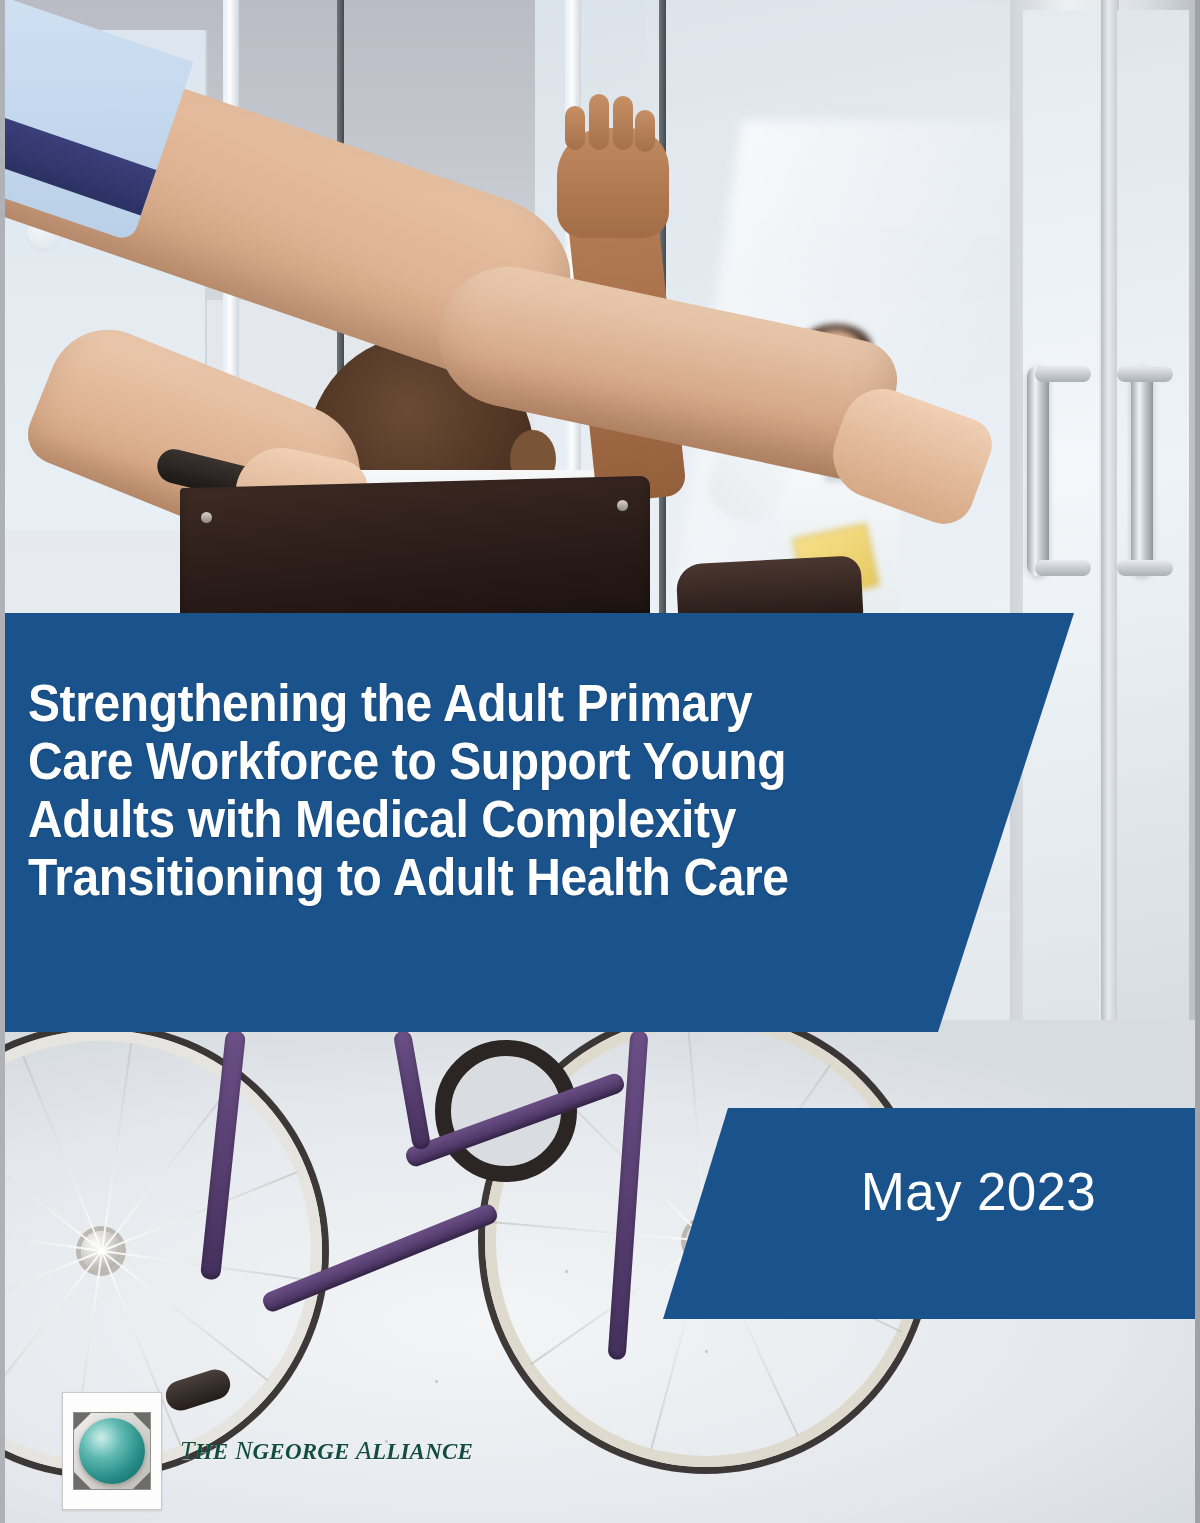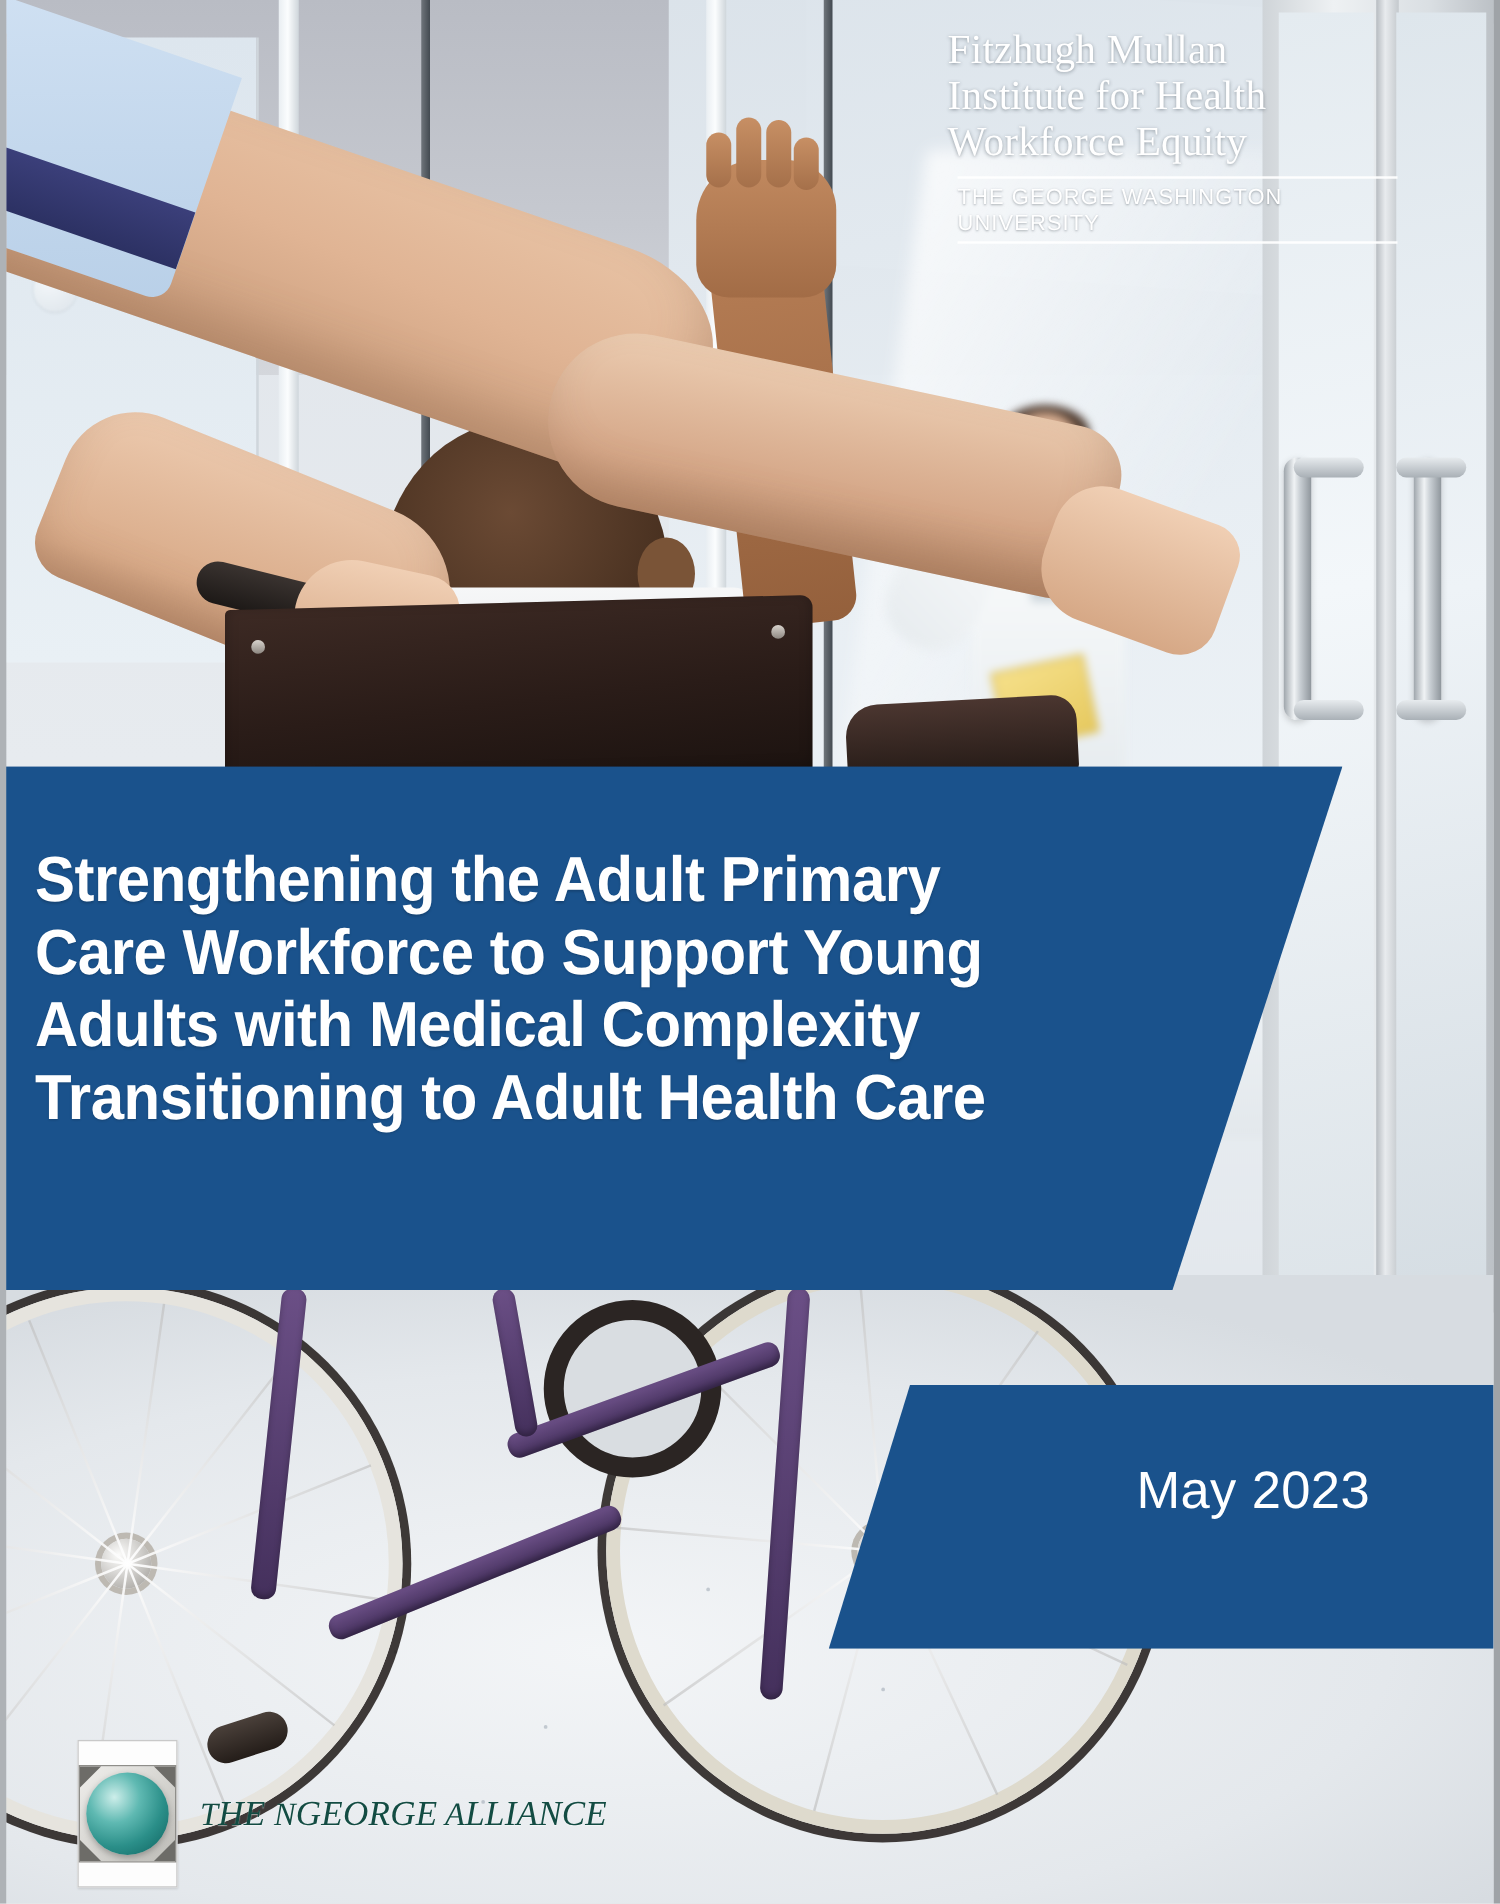--- a/index.html
+++ b/index.html
@@ -354,21 +354,21 @@
   
   .date-banner{
     position:absolute;left:655px;top:1108px;width:540px;height:212px;
     background:#1a528c;
     clip-path:polygon(73px 0, 540px 0, 540px 211px, 8px 211px);
     z-index:30;
   }
   .date-text{
     position:absolute;right:99px;top:55px;
     color:#ffffff;
-    font-size:42px;
+    font-size:53px;
     line-height:58px;
     font-weight:normal;
     letter-spacing:.3px;
   }
 
   
   .naaah-logo{
     position:absolute;left:62px;top:1392px;width:420px;height:118px;
     display:flex;align-items:center;gap:18px;
     z-index:40;
@@ -406,21 +406,21 @@
     color:#134c43;
     line-height:31px;
     text-shadow:0 1px 1px rgba(255,255,255,.6);
   }
   .naaah-line{
     font-size:26px;
     font-style:italic;
     letter-spacing:.2px;
     white-space:nowrap;
   }
-  .naaah-line .sc{font-size:28px;}
+  .naaah-line .sc{font-size:23px;font-weight:bold;}
 
   .gt-logo{
     position:absolute;right:58px;top:1382px;width:230px;height:126px;
     z-index:40;
   }
   .gt-wordmark{
     position:absolute;left:0;bottom:2px;
     font-size:42px;font-weight:bold;letter-spacing:-1.2px;
     transform:scaleX(.92);transform-origin:left bottom;
     white-space:nowrap;
@@ -542,30 +542,20 @@
     <div class="castor" style="left:430px;top:1040px;width:110px;height:110px;"></div>
 
     <div class="frame-bar" style="left:208px;top:1030px;width:20px;height:250px;transform:rotate(6deg);"></div>
     <div class="frame-bar" style="left:250px;top:1248px;width:250px;height:20px;transform:rotate(-22deg);"></div>
     <div class="frame-bar" style="left:395px;top:1110px;width:230px;height:20px;transform:rotate(-20deg);"></div>
     <div class="frame-bar" style="left:398px;top:1030px;width:18px;height:120px;transform:rotate(-10deg);"></div>
     <div class="frame-bar" style="left:614px;top:1030px;width:18px;height:330px;transform:rotate(4deg);"></div>
     <div class="tip" style="left:160px;top:1375px;transform:rotate(-18deg);"></div>
   </div>
 
-  <div class="gw-logo">
-    <div class="gw-name">
-      <div>Fitzhugh Mullan</div>
-      <div>Institute for Health</div>
-      <div>Workforce Equity</div>
-    </div>
-    <div class="gw-rule"></div>
-    <div class="gw-sub">THE GEORGE WASHINGTON UNIVERSITY</div>
-    <div class="gw-rule bottom"></div>
-  </div>
 
   <div class="title-banner">
     <div class="title-text">
       <div>Strengthening the Adult Primary</div>
       <div>Care Workforce to Support Young</div>
       <div>Adults with Medical Complexity</div>
       <div>Transitioning to Adult Health Care</div>
     </div>
   </div>
 

